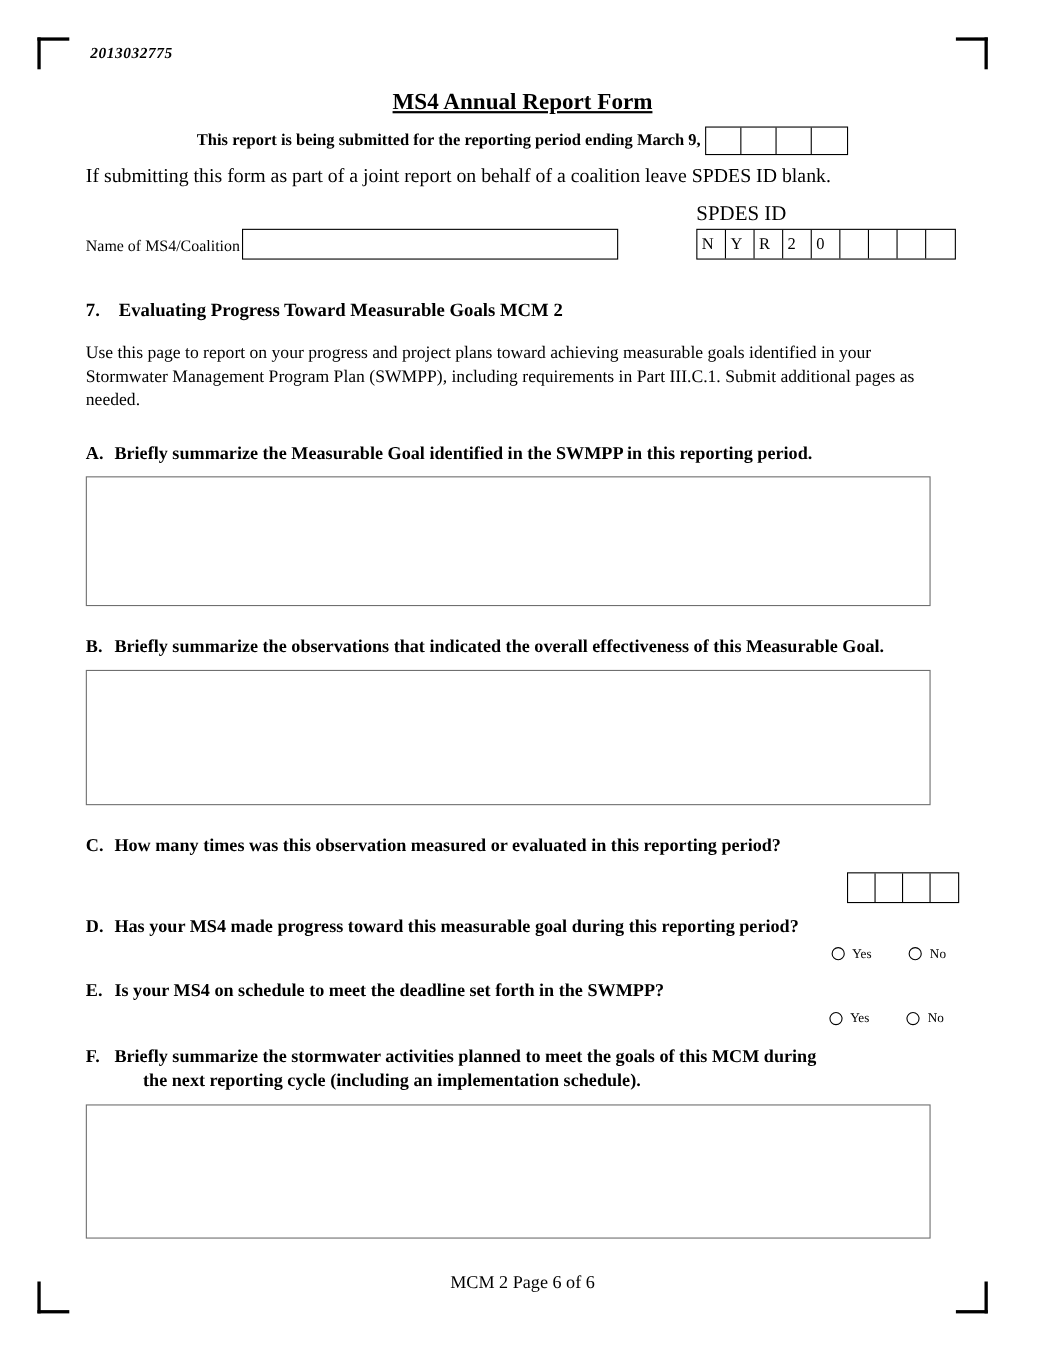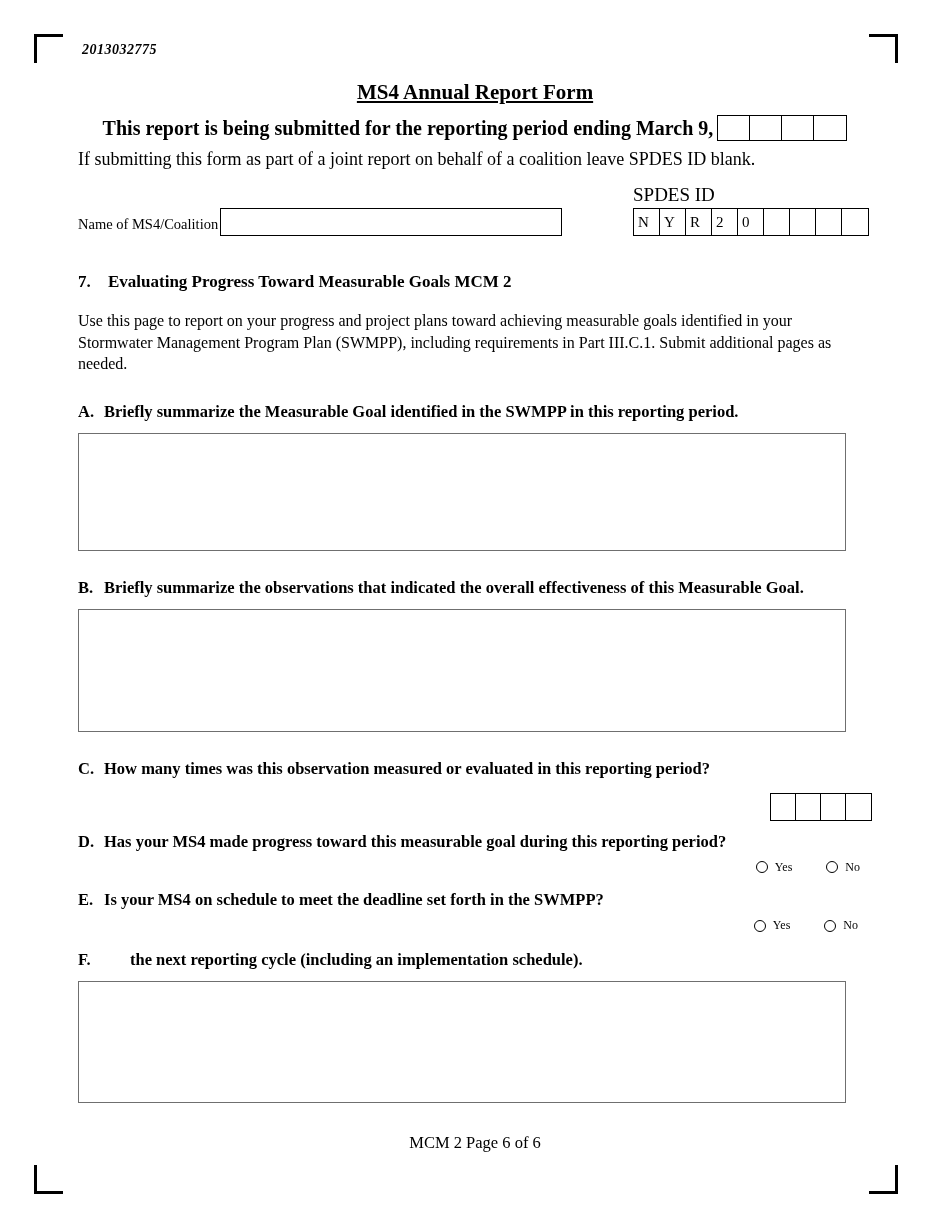--- a/index.html
+++ b/index.html
@@ -55,21 +55,21 @@
     font-size: 21px;
     font-weight: bold;
     text-decoration: underline;
     margin: 0 0 10px 0;
   }
 
   .period-line {
     display: flex;
     justify-content: center;
     align-items: center;
-    font-size: 20px;
+    font-size: 15px;
     font-weight: bold;
     margin-bottom: 8px;
   }
   .boxrow {
     display: inline-flex;
     border: 1px solid #000;
     height: 26px;
     box-sizing: border-box;
   }
   .boxrow .cell {
@@ -318,20 +318,21 @@
       </span>
       <span class="opt">
         <span class="radio"></span>
         <span>No</span>
       </span>
     </div>
 
     <div class="q q-f" style="margin-top:16px;">
       <span class="letter">F.</span>
       <span class="qtext">
+        <span>Briefly summarize the stormwater activities planned to meet the goals of this MCM during</span>
         <span class="line2 indent-f">the next reporting cycle (including an implementation schedule).</span>
       </span>
     </div>
     <div class="answer-box box-f"></div>
 
     <div class="footer">MCM 2 Page 6 of 6</div>
 
   </div>
 </div>
 

